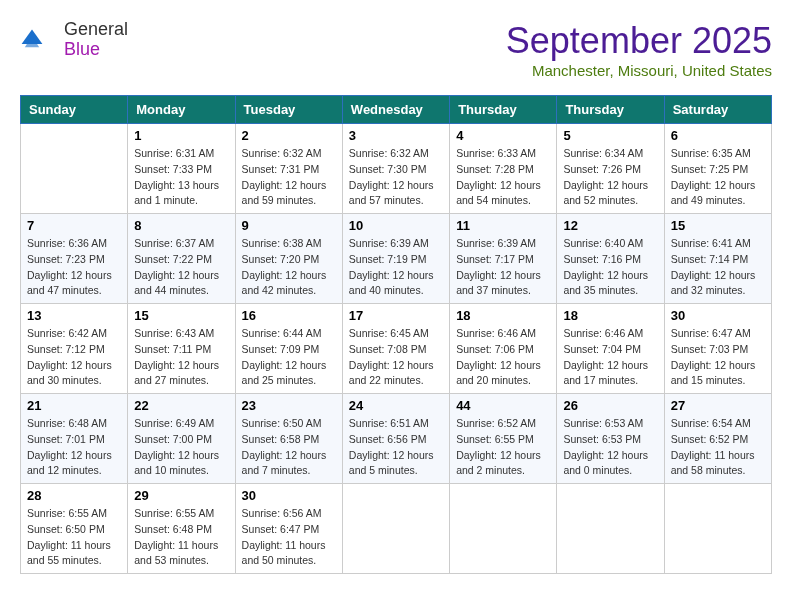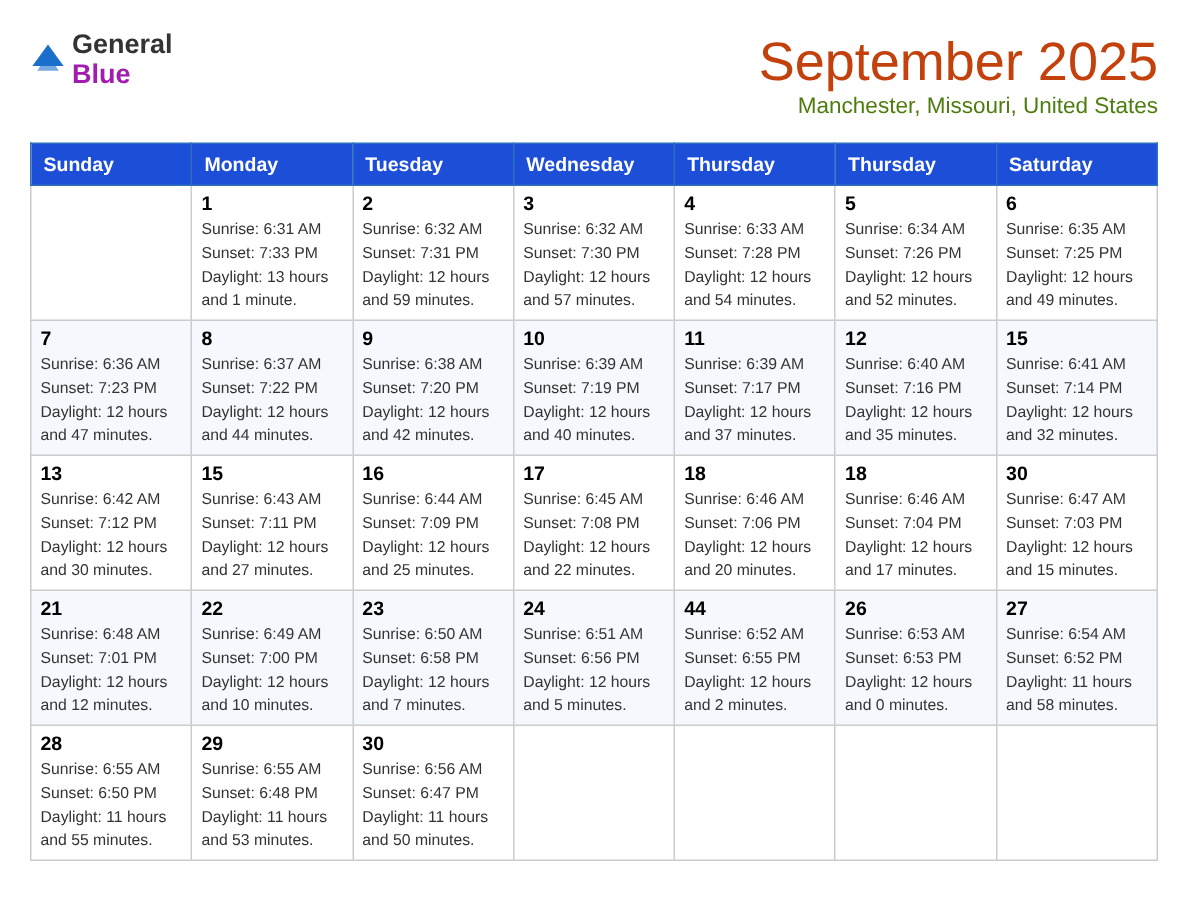--- a/index.html
+++ b/index.html
@@ -16,48 +16,49 @@
       align-items: flex-start;
       margin-bottom: 16px;
     }
     .logo {
       display: flex;
       align-items: center;
       gap: 4px;
     }
     .logo-text {
       font-size: 18px;
-      font-weight: bold;
+      font-weight: normal;
       line-height: 1.1;
+      margin-left: 16px;
     }
     .logo-general { color: #333; }
     .logo-blue { color: #a21caf; }
     .logo-icon {
       width: 24px;
       height: 24px;
     }
     .title-block {
       text-align: right;
     }
     .month-title {
       font-size: 36px;
       font-weight: normal;
-      color: #c2410c;
+      color: #4c1d95;
     }
     .location {
       font-size: 15px;
       color: #4d7c0f;
     }
     table {
       width: 100%;
       border-collapse: collapse;
       font-size: 11px;
     }
     thead tr th {
-      background-color: #1d4ed8;
+      background-color: #0f766e;
       color: #fff;
       text-align: left;
       padding: 6px 8px;
       font-size: 13px;
       font-weight: bold;
       border: 1px solid #2c6fbd;
     }
     tbody tr td {
       border: 1px solid #ccc;
       vertical-align: top;

